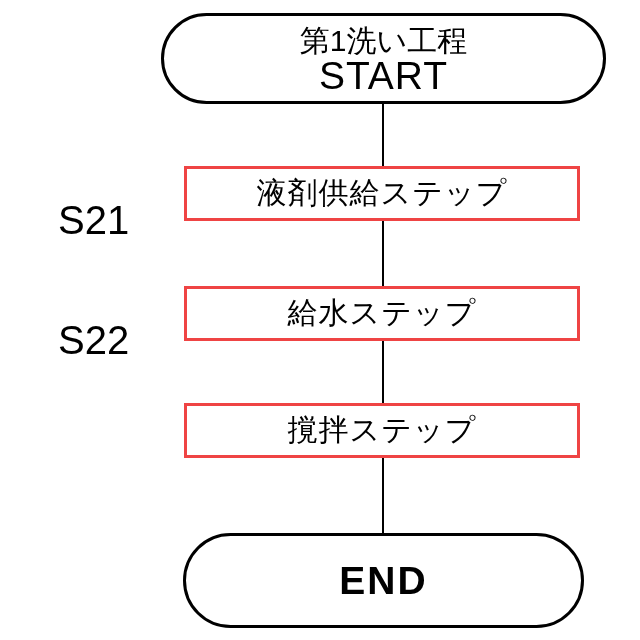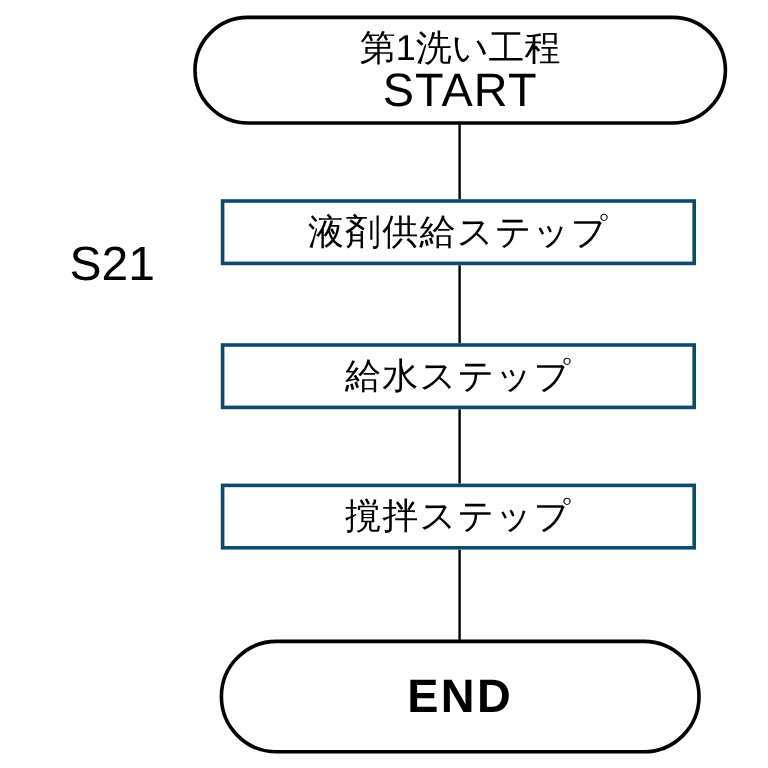--- a/index.html
+++ b/index.html
@@ -69,21 +69,21 @@
     letter-spacing: 2px;
     font-weight: bold;
   }
   
   .step-box {
     position: absolute;
     left: 168px;
     width: 396px;
     height: 55px;
     background: #ffffff;
-    border: 3px solid #0c4a6e;
+    border: 3px solid #ef4444;
     box-sizing: border-box;
     display: flex;
     align-items: center;
     justify-content: center;
     z-index: 1;
   }
   .step-box .box-label {
     font-size: 30px;
     letter-spacing: 1px;
   }
@@ -117,20 +117,21 @@
   <div class="terminal terminal-start">
     <div class="line1">第1洗い工程</div>
     <div class="line2">START</div>
   </div>
 
   <div class="step-id id-s21">S21</div>
   <div class="step-box box-s21">
     <div class="box-label">液剤供給ステップ</div>
   </div>
 
+  <div class="step-id id-s22">S22</div>
   <div class="step-box box-s22">
     <div class="box-label">給水ステップ</div>
   </div>
 
   <div class="step-box box-s23">
     <div class="box-label">撹拌ステップ</div>
   </div>
 
   <div class="terminal terminal-end">
     <div class="line2">END</div>

